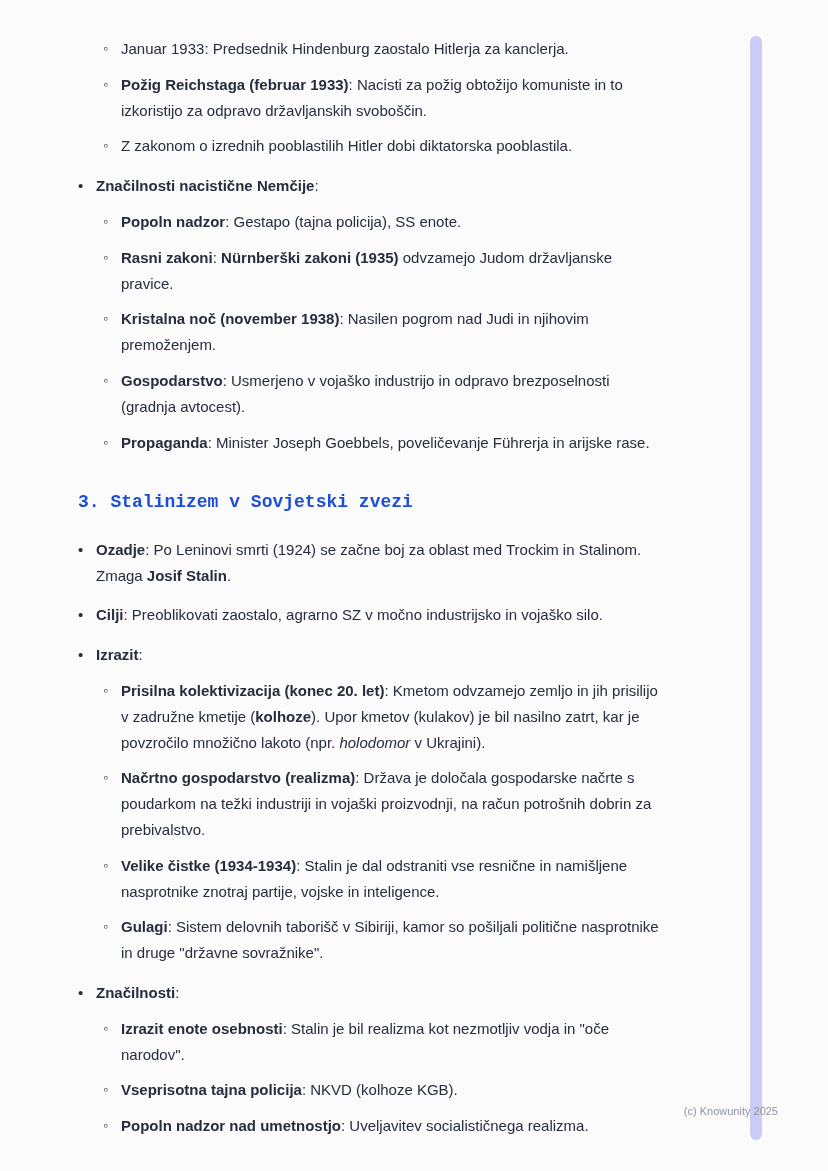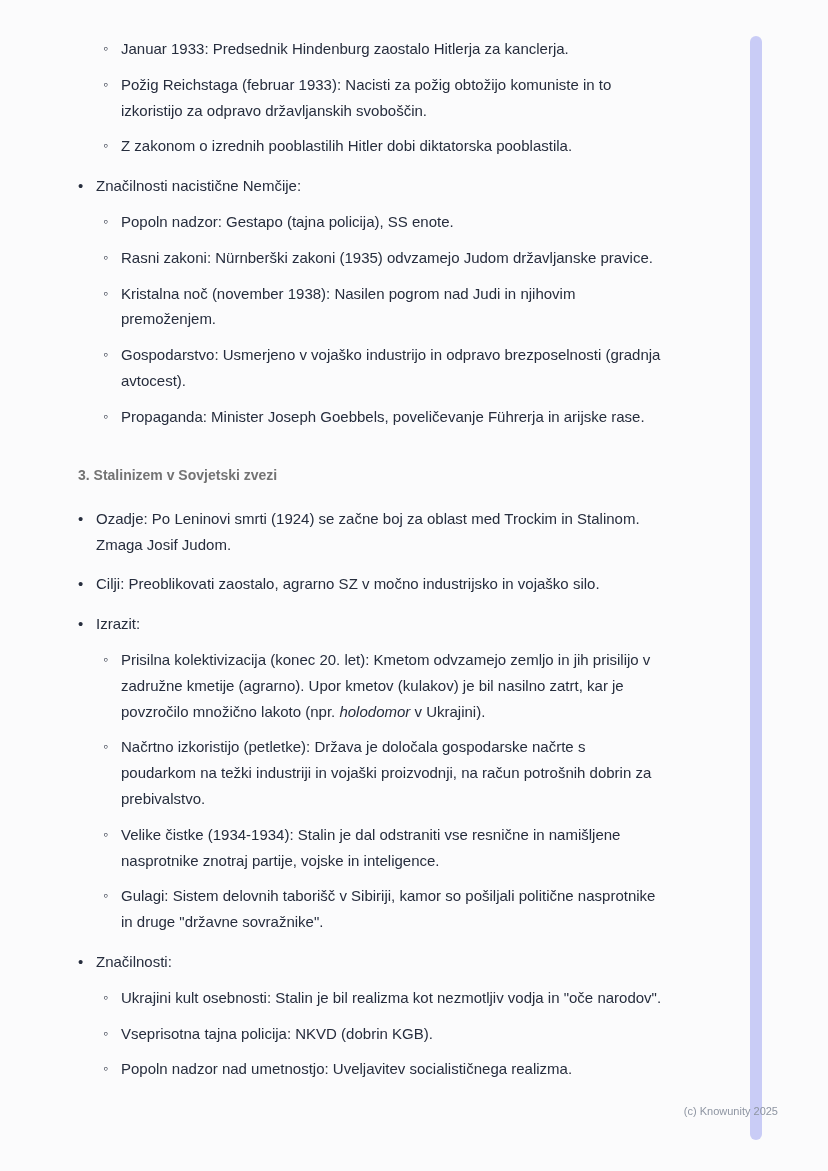--- a/index.html
+++ b/index.html
@@ -33,28 +33,29 @@
   .item.level-1 { margin-top: 14px; }
   .item.level-2 { margin-left: 25px; }
   .doc > .item:first-child { margin-top: 0; }
   .marker {
     flex: 0 0 18px;
     width: 18px;
     color: #262d3d;
   }
   .item.level-2 .marker { font-size: 14px; }
   .text { flex: 1 1 auto; }
-  .b { font-weight: 400; }
+  .b { font-weight: 700; }
   .i { font-style: italic; margin-top: 8px; }
   .heading {
-    color: #737373;
-    font-size: 14px;
+    color: #1d4ed8;
+    font-size: 18px;
     font-weight: 700;
     line-height: 1.3;
     margin: 36px 0 22px 0;
+    font-family: Liberation Mono, monospace;
   }
   .scrollbar {
     position: absolute;
     top: 36px;
     right: 66px;
     width: 12px;
     height: 1104px;
     background: #c9ccf6;
     border-radius: 6px;
     z-index: 1;
@@ -107,57 +108,57 @@
         <span class="marker">◦</span>
         <span class="text"><span class="b">Gospodarstvo</span><span>: Usmerjeno v vojaško industrijo in odpravo brezposelnosti (gradnja avtocest).</span></span>
       </div>
       <div class="item level-2">
         <span class="marker">◦</span>
         <span class="text"><span class="b">Propaganda</span><span>: Minister Joseph Goebbels, poveličevanje Führerja in arijske rase.</span></span>
       </div>
       <h2 class="heading">3. Stalinizem v Sovjetski zvezi</h2>
       <div class="item level-1">
         <span class="marker">•</span>
-        <span class="text"><span class="b">Ozadje</span><span>: Po Leninovi smrti (1924) se začne boj za oblast med Trockim in Stalinom. Zmaga </span><span class="b">Josif Judom</span><span>.</span></span>
+        <span class="text"><span class="b">Ozadje</span><span>: Po Leninovi smrti (1924) se začne boj za oblast med Trockim in Stalinom. Zmaga </span><span class="b">Josif Stalin</span><span>.</span></span>
       </div>
       <div class="item level-1">
         <span class="marker">•</span>
         <span class="text"><span class="b">Cilji</span><span>: Preoblikovati zaostalo, agrarno SZ v močno industrijsko in vojaško silo.</span></span>
       </div>
       <div class="item level-1">
         <span class="marker">•</span>
         <span class="text"><span class="b">Izrazit</span><span>:</span></span>
       </div>
       <div class="item level-2">
         <span class="marker">◦</span>
-        <span class="text"><span class="b">Prisilna kolektivizacija (konec 20. let)</span><span>: Kmetom odvzamejo zemljo in jih prisilijo v zadružne kmetije (</span><span class="b">agrarno</span><span>). Upor kmetov (kulakov) je bil nasilno zatrt, kar je povzročilo množično lakoto (npr. </span><span class="i">holodomor</span><span> v Ukrajini).</span></span>
+        <span class="text"><span class="b">Prisilna kolektivizacija (konec 20. let)</span><span>: Kmetom odvzamejo zemljo in jih prisilijo v zadružne kmetije (</span><span class="b">kolhoze</span><span>). Upor kmetov (kulakov) je bil nasilno zatrt, kar je povzročilo množično lakoto (npr. </span><span class="i">holodomor</span><span> v Ukrajini).</span></span>
       </div>
       <div class="item level-2">
         <span class="marker">◦</span>
-        <span class="text"><span class="b">Načrtno izkoristijo (petletke)</span><span>: Država je določala gospodarske načrte s poudarkom na težki industriji in vojaški proizvodnji, na račun potrošnih dobrin za prebivalstvo.</span></span>
+        <span class="text"><span class="b">Načrtno gospodarstvo (realizma)</span><span>: Država je določala gospodarske načrte s poudarkom na težki industriji in vojaški proizvodnji, na račun potrošnih dobrin za prebivalstvo.</span></span>
       </div>
       <div class="item level-2">
         <span class="marker">◦</span>
         <span class="text"><span class="b">Velike čistke (1934-1934)</span><span>: Stalin je dal odstraniti vse resnične in namišljene nasprotnike znotraj partije, vojske in inteligence.</span></span>
       </div>
       <div class="item level-2">
         <span class="marker">◦</span>
         <span class="text"><span class="b">Gulagi</span><span>: Sistem delovnih taborišč v Sibiriji, kamor so pošiljali politične nasprotnike in druge "državne sovražnike".</span></span>
       </div>
       <div class="item level-1">
         <span class="marker">•</span>
         <span class="text"><span class="b">Značilnosti</span><span>:</span></span>
       </div>
       <div class="item level-2">
         <span class="marker">◦</span>
-        <span class="text"><span class="b">Ukrajini kult osebnosti</span><span>: Stalin je bil realizma kot nezmotljiv vodja in "oče narodov".</span></span>
+        <span class="text"><span class="b">Izrazit enote osebnosti</span><span>: Stalin je bil realizma kot nezmotljiv vodja in "oče narodov".</span></span>
       </div>
       <div class="item level-2">
         <span class="marker">◦</span>
-        <span class="text"><span class="b">Vseprisotna tajna policija</span><span>: NKVD (dobrin KGB).</span></span>
+        <span class="text"><span class="b">Vseprisotna tajna policija</span><span>: NKVD (kolhoze KGB).</span></span>
       </div>
       <div class="item level-2">
         <span class="marker">◦</span>
         <span class="text"><span class="b">Popoln nadzor nad umetnostjo</span><span>: Uveljavitev socialističnega realizma.</span></span>
       </div>
     </div>
   <div class="scrollbar"></div>
   <div class="watermark">(c) Knowunity 2025</div>
 </div>
 

